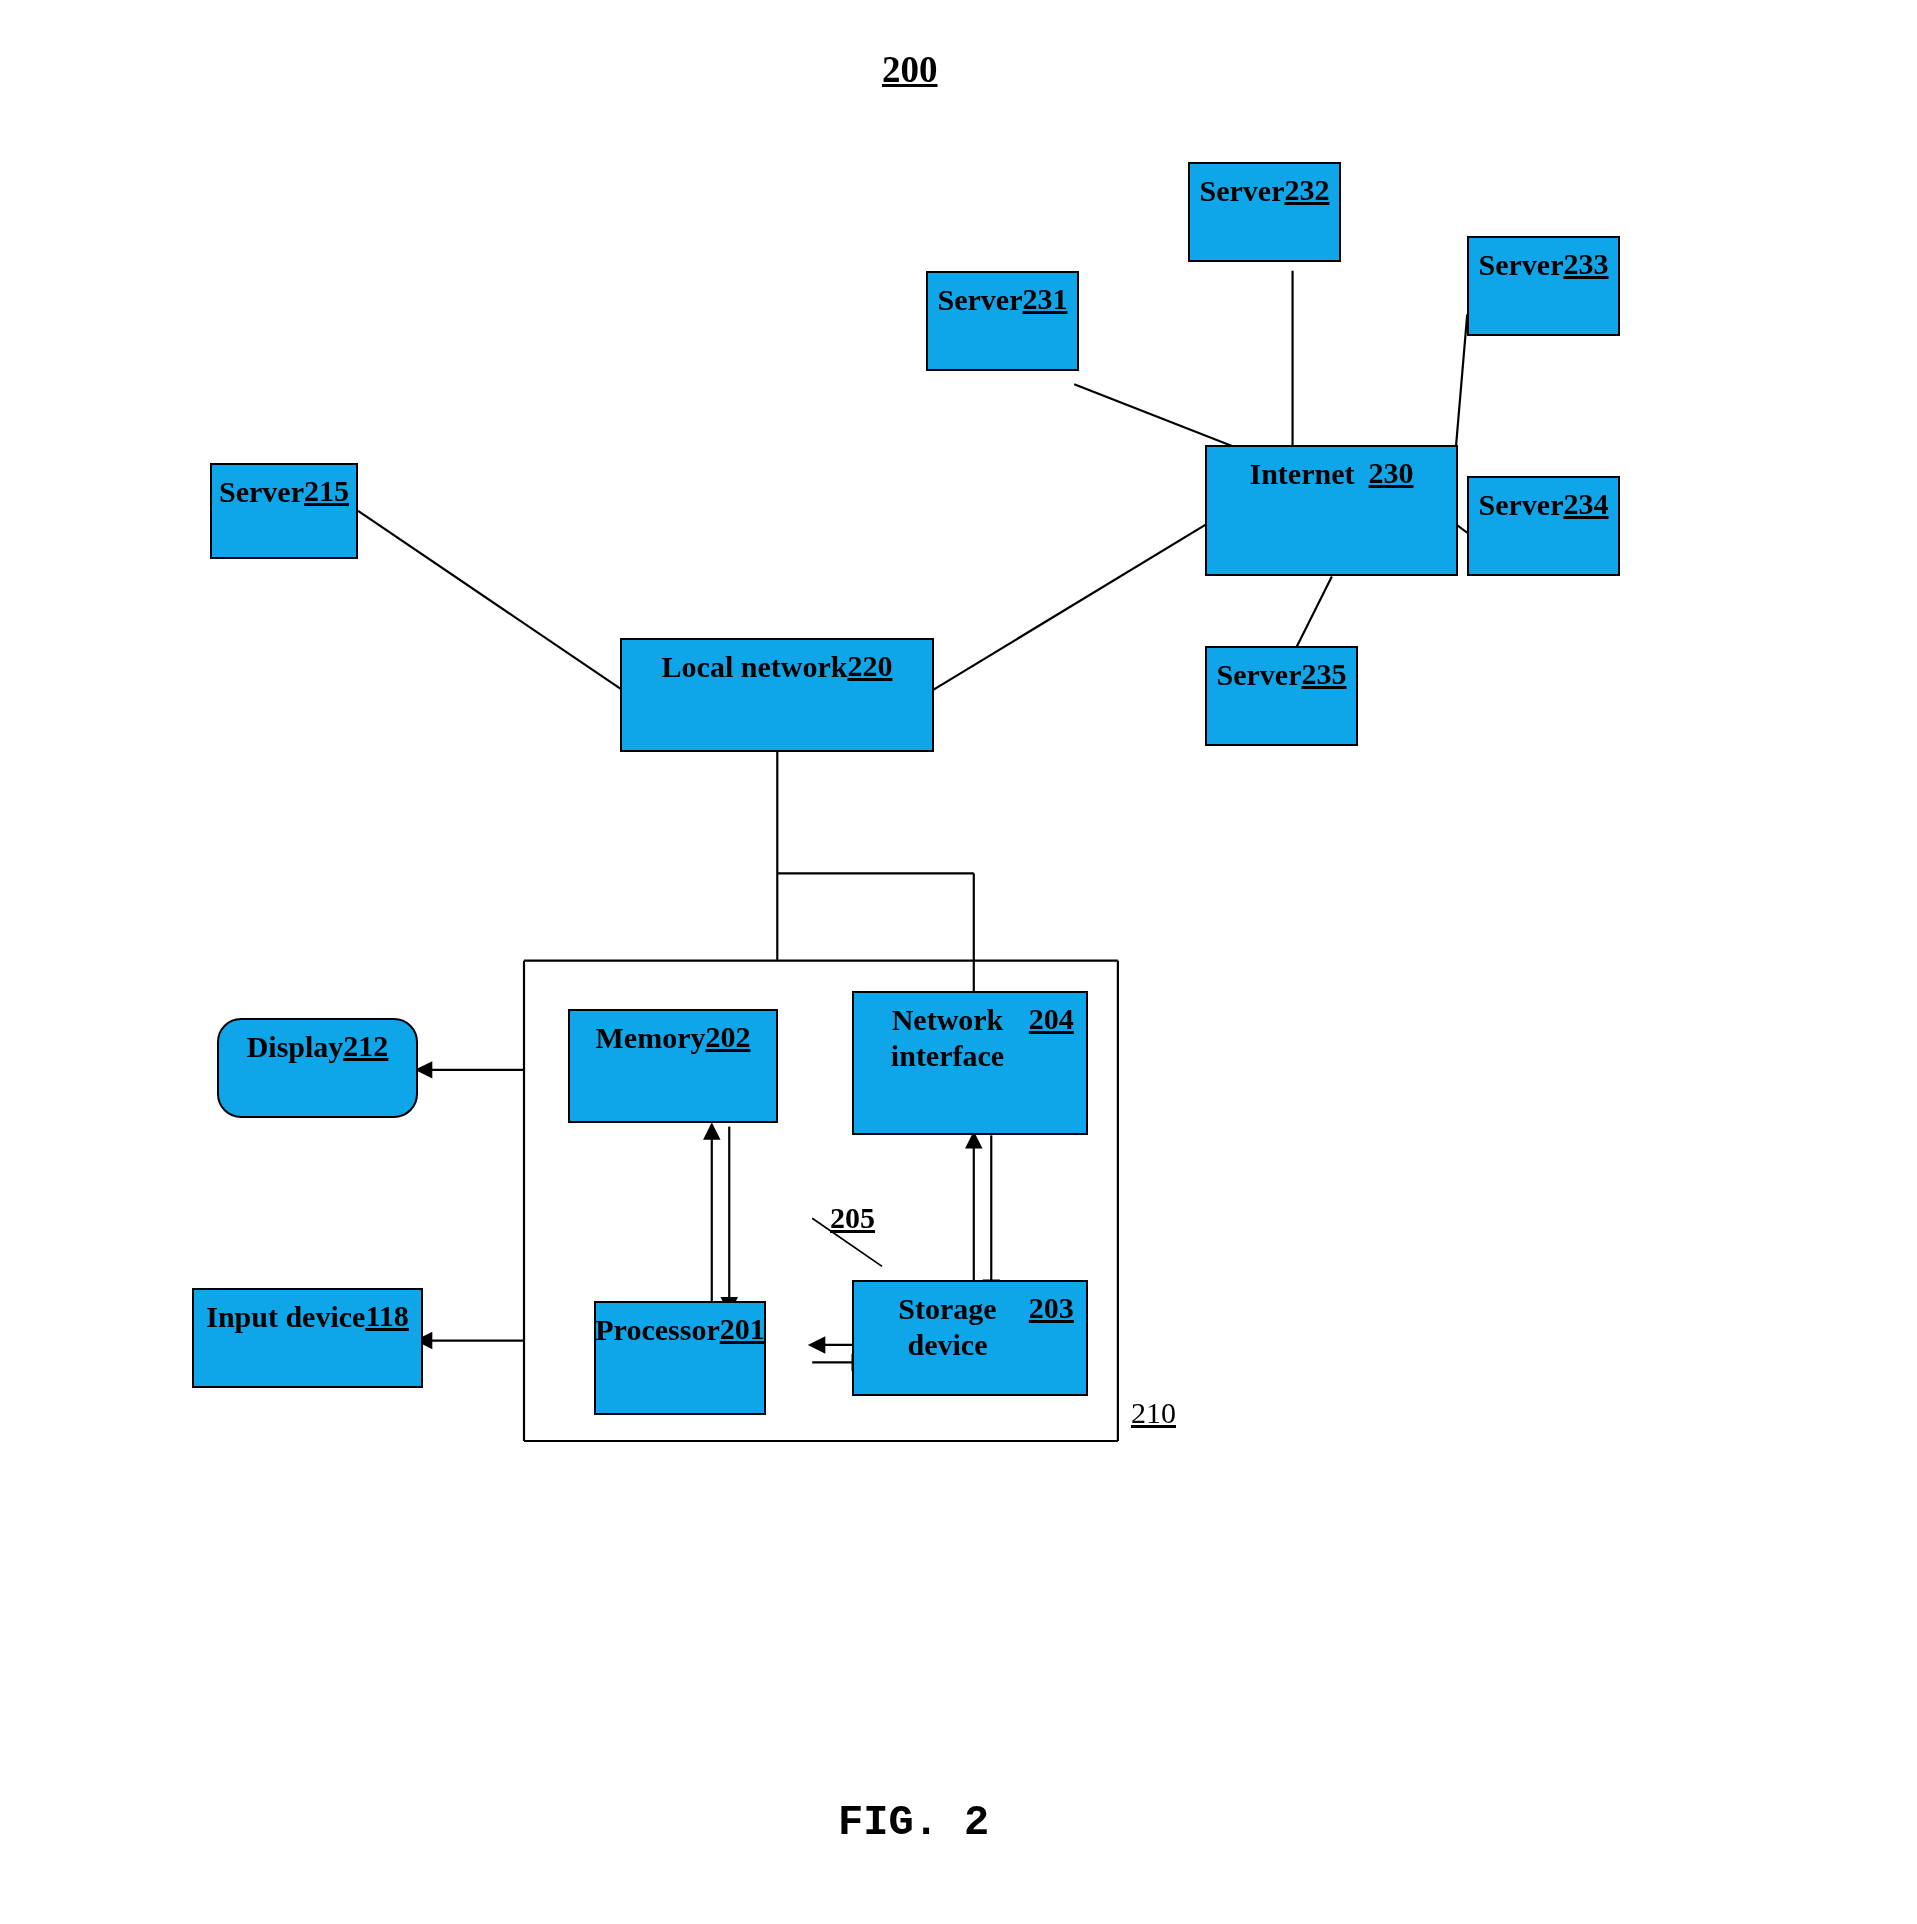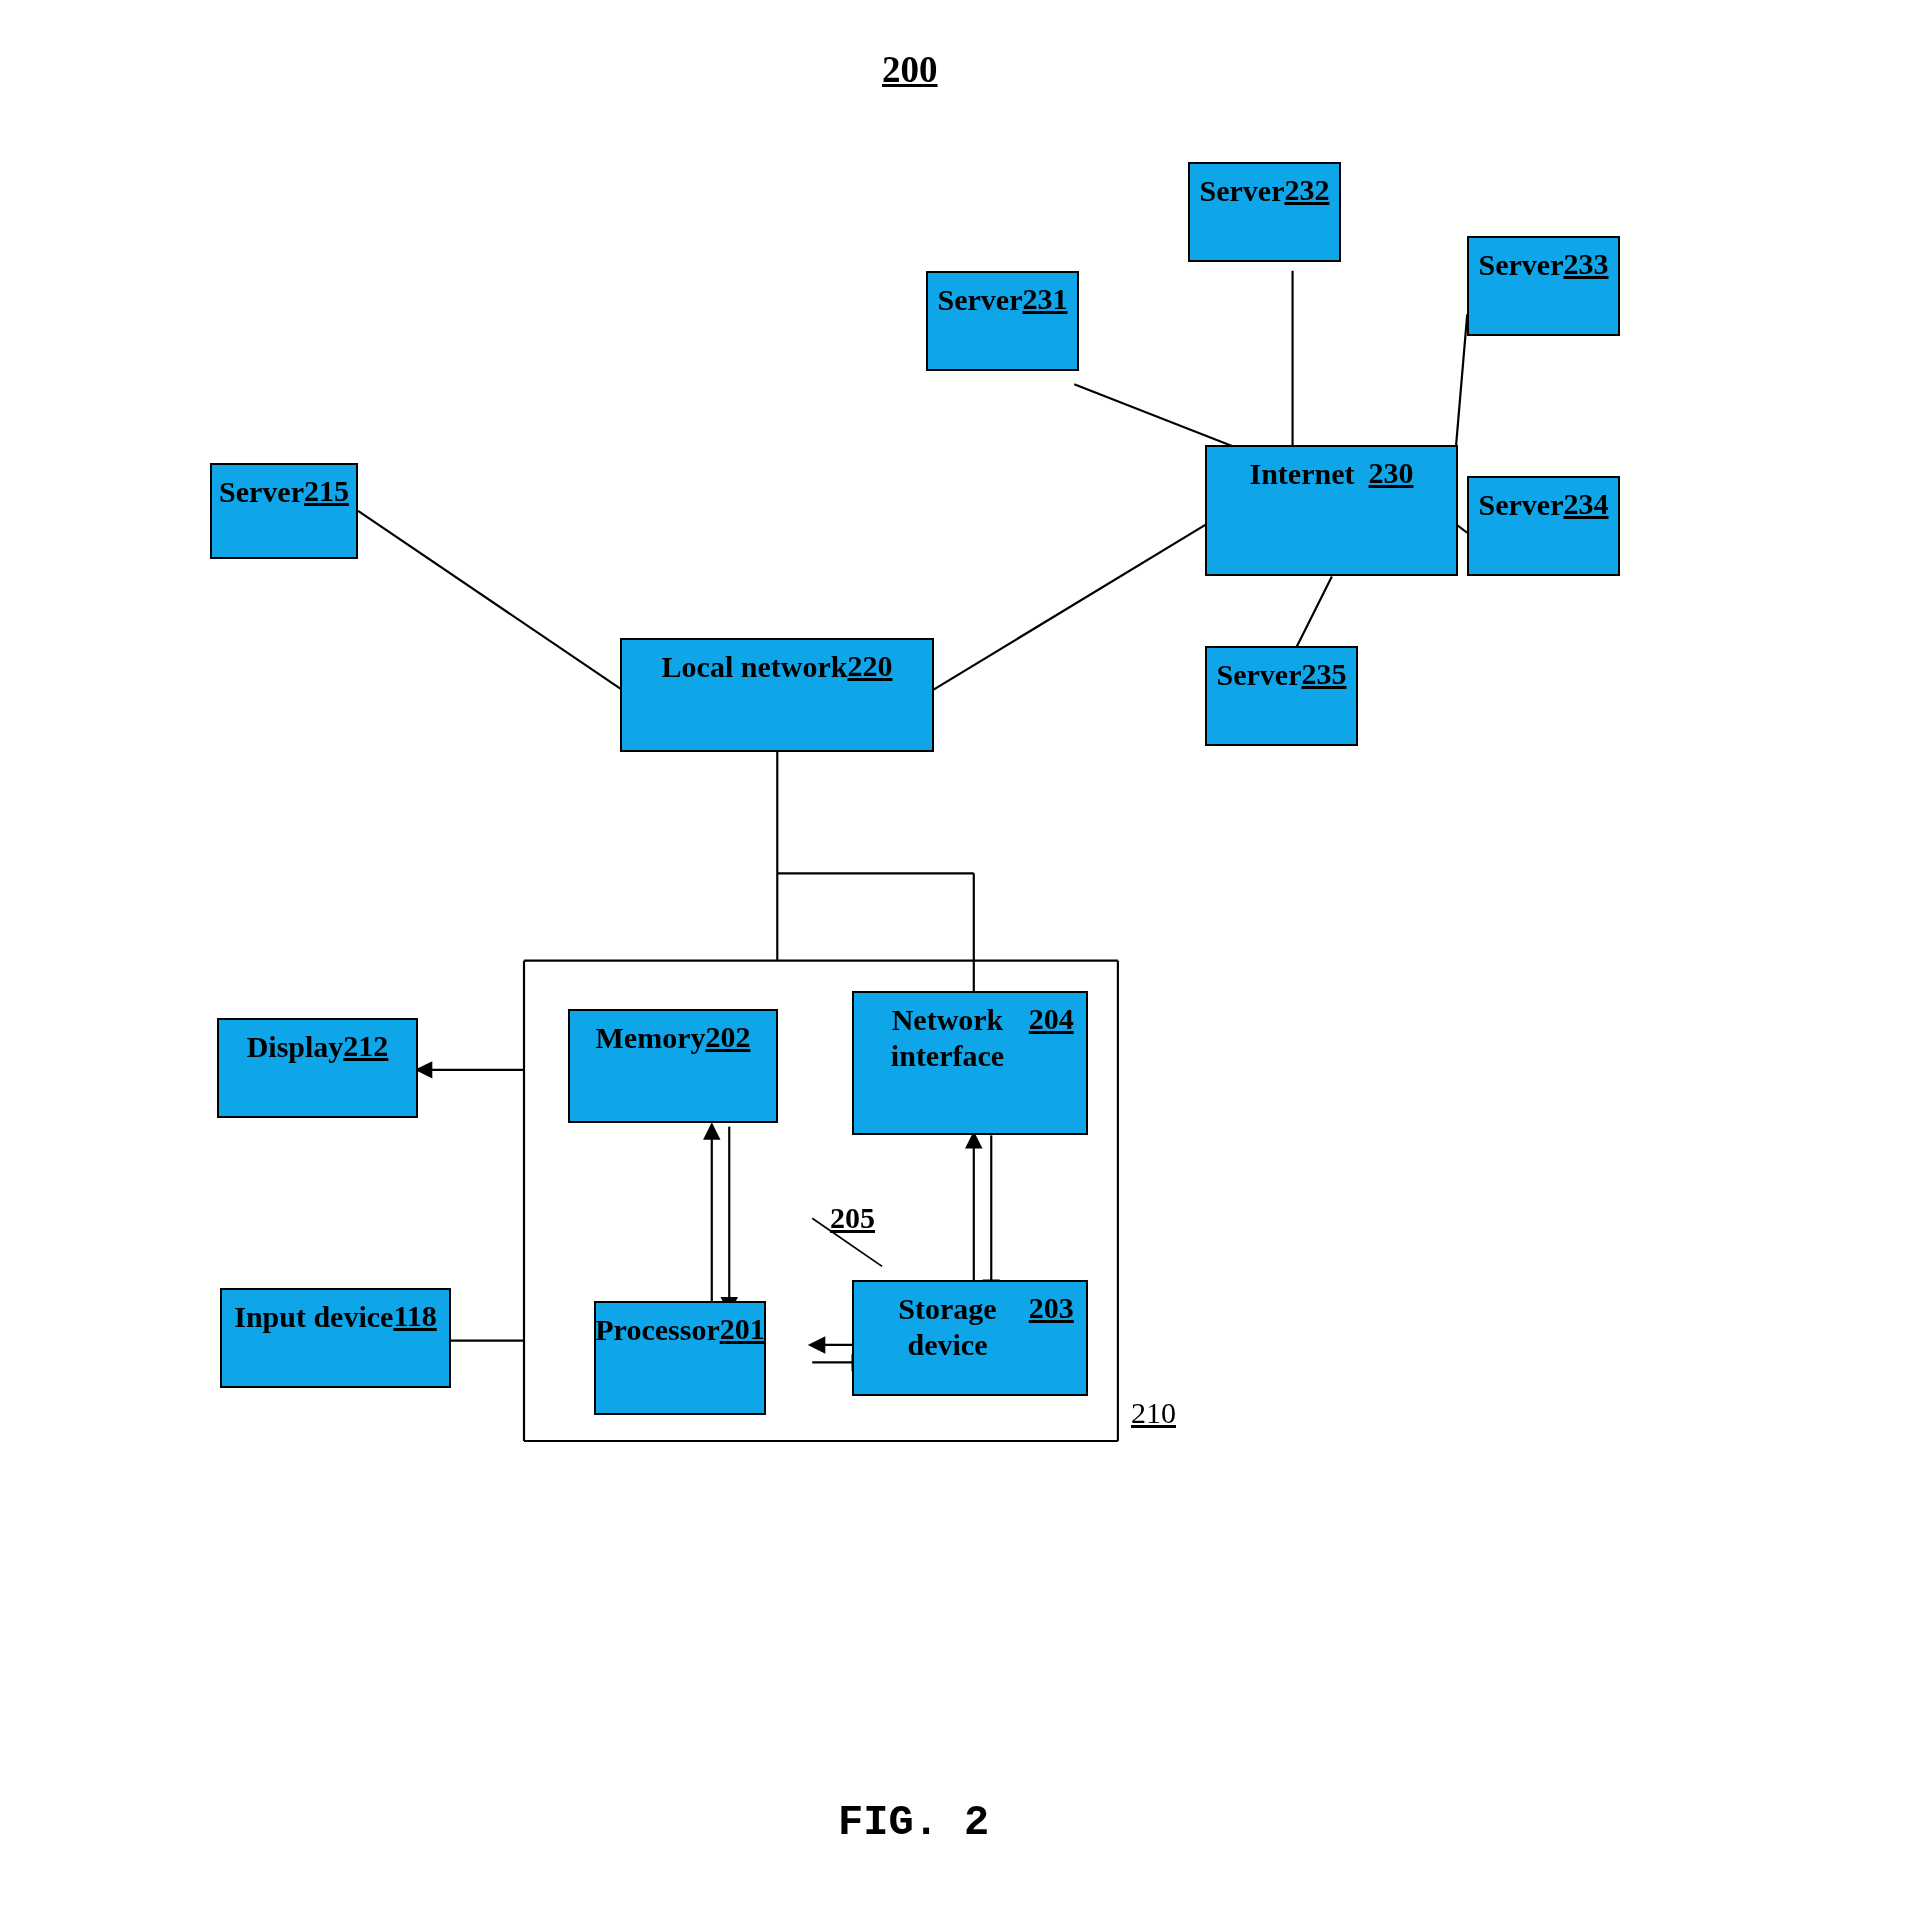--- a/index.html
+++ b/index.html
@@ -180,26 +180,26 @@
   <div class="node-box" style="left: 594px; top: 1301px; width: 172px; height: 114px;">
     <span class="label">Processor</span>
     <span class="num">201</span>
   </div>
 
   <div class="node-box" style="left: 852px; top: 1280px; width: 236px; height: 116px;">
     <span class="label">Storage device</span>
     <span class="num">203</span>
   </div>
 
-  <div class="node-box" style="left: 217px; top: 1018px; width: 201px; height: 100px;">
+  <div class="node-box" style="left: 217px; top: 1018px; width: 201px; height: 100px; border-radius: 24px;">
     <span class="label">Display</span>
     <span class="num">212</span>
   </div>
 
-  <div class="node-box" style="left: 192px; top: 1288px; width: 231px; height: 100px; margin-left: 28px;">
+  <div class="node-box" style="left: 192px; top: 1288px; width: 231px; height: 100px;">
     <span class="label">Input device</span>
     <span class="num">118</span>
   </div>
 
   <div style="position: absolute; left: 1131px; top: 1396px; font-weight: normal; font-size: 30px;">
     <span style="text-decoration: underline;">210</span>
   </div>
 
   <div style="position: absolute; left: 830px; top: 1201px; font-weight: bold; font-size: 30px;">
     <span style="text-decoration: underline;">205</span>

